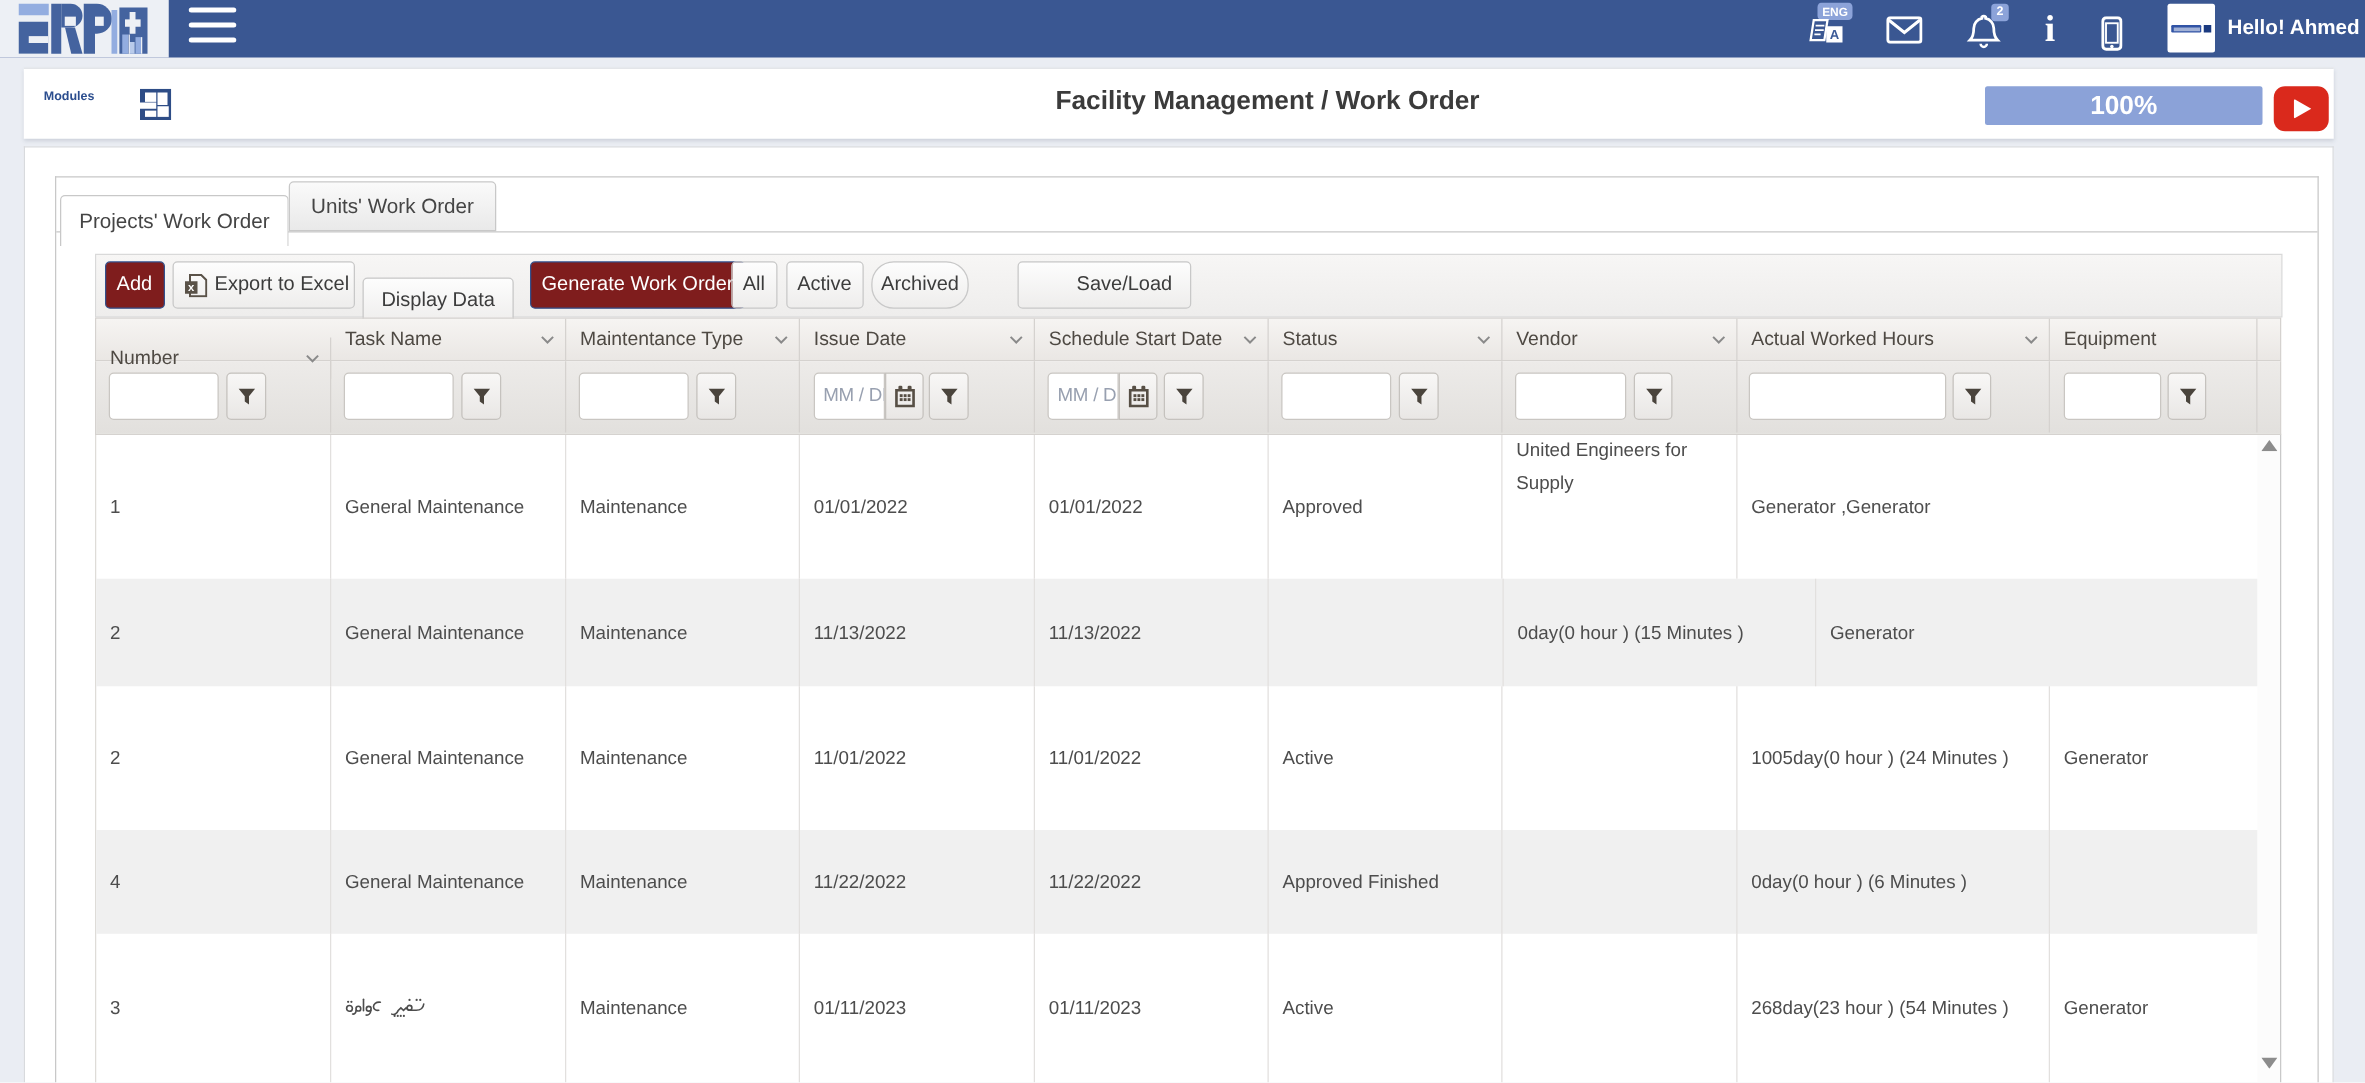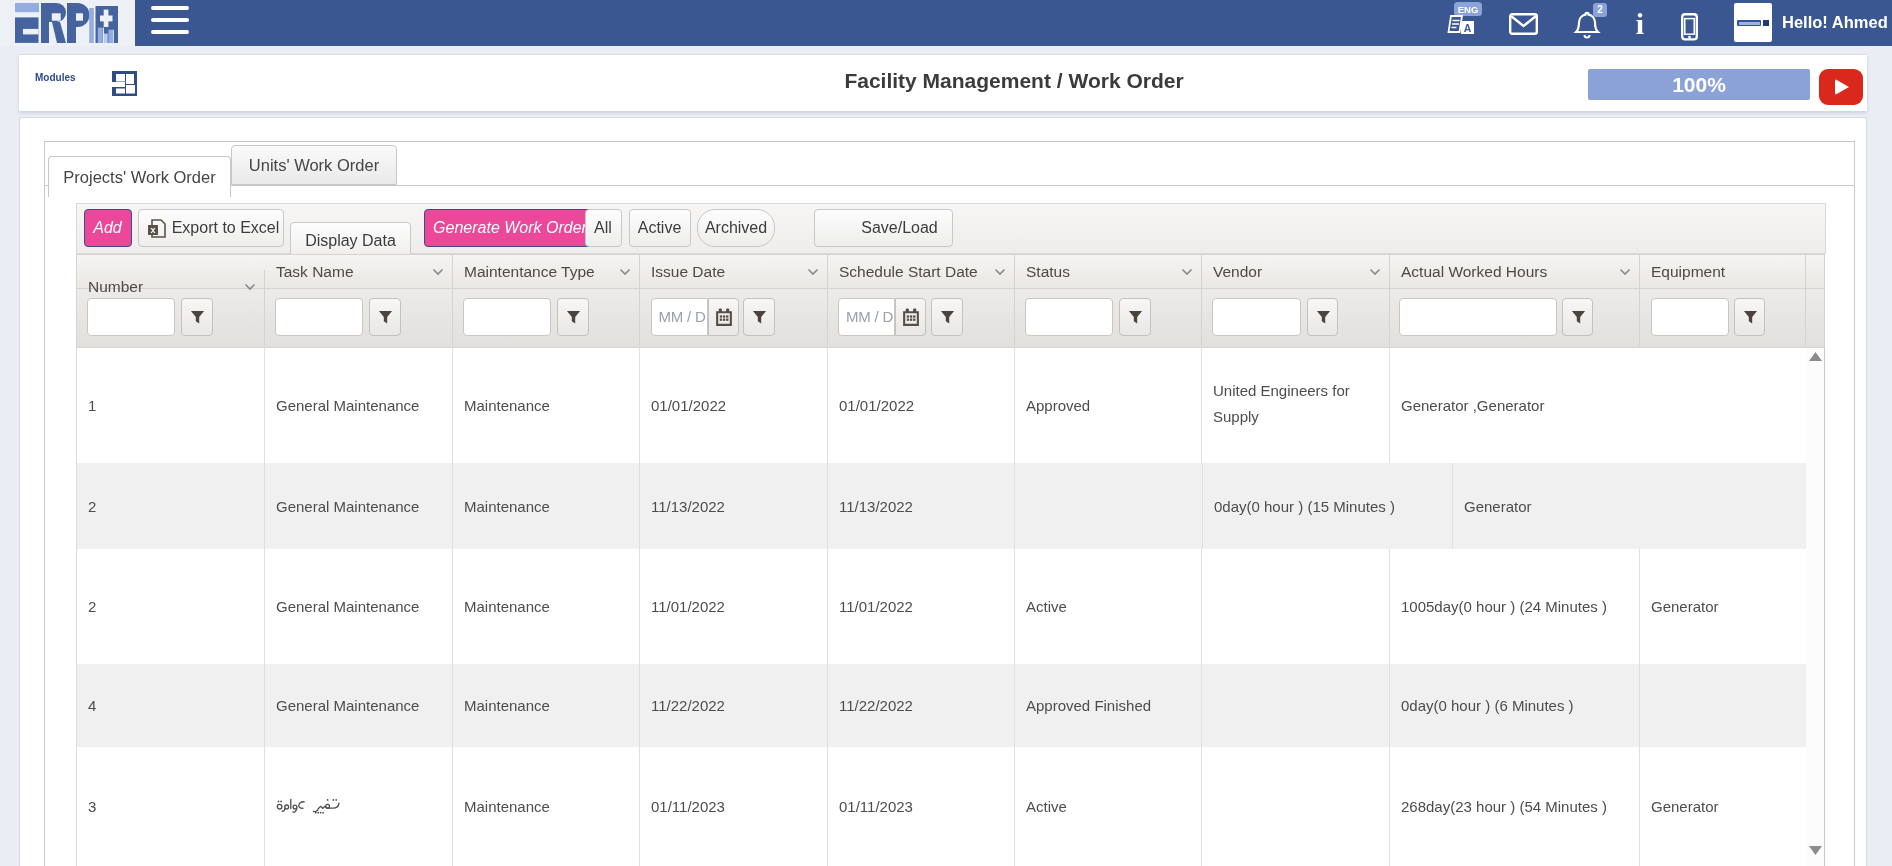--- a/index.html
+++ b/index.html
@@ -23,21 +23,21 @@
   #container { position:absolute; left:19px; top:117px; width:1848px; height:749px; background:#fff; border:1px solid #d8dadd; border-bottom:none; }
   #panel { position:absolute; left:44px; top:141px; width:1811px; height:725px; background:#fff; border:1px solid #c8c8c8; border-bottom:none; }
 
   #tabline { position:absolute; left:45px; top:185px; width:1809px; height:1px; background:#c8c8c8; }
   .tab { position:absolute; font-size:16.5px; color:#454545; text-align:center; border:1px solid #c8c8c8; border-radius:4px 4px 0 0; }
   #tab1 { left:48px; top:156px; width:183px; height:41px; background:#fff; line-height:40px; z-index:2; border-bottom:none; }
   #tab2 { left:231px; top:145px; width:166px; height:40px; background:linear-gradient(#fafafa,#e9e9e9); line-height:39px; }
 
   #toolbar { position:absolute; left:76px; top:203px; width:1750px; height:51px; background:linear-gradient(#f7f6f5,#eeedec); border:1px solid #d9d9d9; }
   .btn { position:absolute; top:209px; height:38px; border:1px solid #c8c8c8; border-radius:4px; background:linear-gradient(#fdfdfd,#eeedec); font-size:16px; color:#3c3c3c; line-height:36px; text-align:center; }
-  .btn.primary { background:#ec4899; border-color:#33508c; color:#fff;font-style:italic; }
+  .btn.primary { background:#7f1d1d; border-color:#33508c; color:#fff; }
 
   #hrow { position:absolute; left:76px; top:254px; width:1749px; height:35px; background:linear-gradient(#f6f4f2,#eae7e4); border:1px solid #d5d2cf; }
   .hcell { position:absolute; top:255px; height:33px; line-height:33px; padding-left:11px; font-size:15.5px; color:#4e4943; border-right:1px solid #d5d2cf; }
   .hcell svg { position:absolute; right:8px; top:13px; }
   #frow { position:absolute; left:76px; top:289px; width:1749px; height:59px; background:linear-gradient(#edebe9,#e2e0dd); border:1px solid #d5d2cf; border-top:none; }
   .fcell { position:absolute; top:289px; height:57px; border-right:1px solid #d5d2cf; }
   .finput { position:absolute; top:9px; height:38px; background:#fff; border:1px solid #c9c6c2; border-radius:4px; }
   .fbtn { position:absolute; top:9px; width:32px; height:38px; border:1px solid #c5c2be; border-radius:4px; background:linear-gradient(#f8f7f6,#e9e7e5); }
   .fbtn svg { position:absolute; left:8px; top:11px; }
   .calbtn { border-radius:0 4px 4px 0; }
@@ -299,21 +299,21 @@
   </div>
 
 <div id="rows">
   <div class="row" style="height:115px;">
     <div class="cell c0">1</div>
       <div class="cell c1">General Maintenance</div>
       <div class="cell c2">Maintenance</div>
       <div class="cell c3">01/01/2022</div>
       <div class="cell c4">01/01/2022</div>
       <div class="cell c5">Approved</div>
-      <div class="cell c6" style="white-space:normal;line-height:26px;display:block;padding-top:30px;">United Engineers for Supply</div>
+      <div class="cell c6" style="white-space:normal;line-height:26px;display:block;">United Engineers for Supply</div>
       <div class="cell c8">Generator ,Generator</div>
   </div>
   <div class="row alt" style="height:86px;">
     <div class="cell c0">2</div>
       <div class="cell c1">General Maintenance</div>
       <div class="cell c2">Maintenance</div>
       <div class="cell c3">11/13/2022</div>
       <div class="cell c4">11/13/2022</div>
       <div class="cell c6"></div>
       <div class="cell c7">0day(0 hour ) (15 Minutes )</div>

